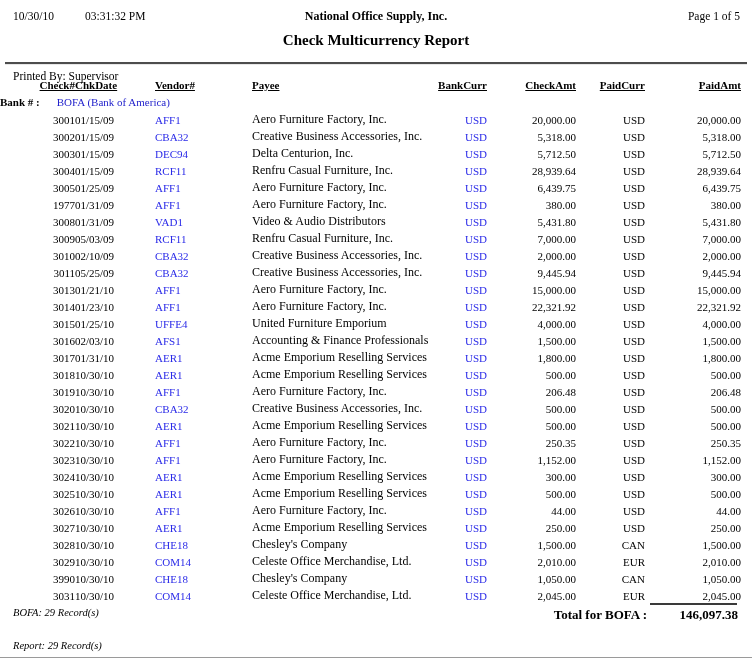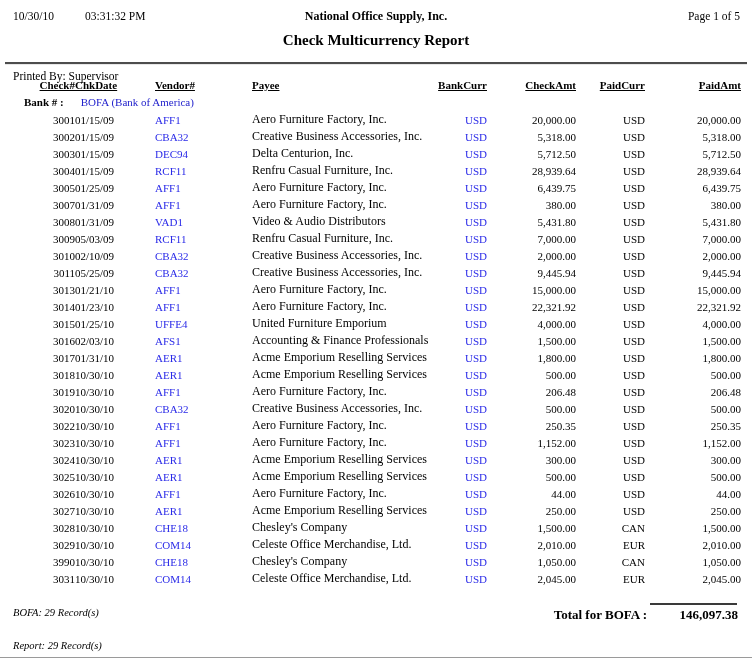--- a/index.html
+++ b/index.html
@@ -39,21 +39,21 @@
   th.c-vendor, td.c-vendor     { text-align: left; }
   th.c-payee, td.c-payee       { text-align: left; }
   th.c-bankcurr, td.c-bankcurr { text-align: right; }
   th.c-checkamt, td.c-checkamt { text-align: right; }
   th.c-paidcurr, td.c-paidcurr { text-align: right; }
   th.c-paidamt, td.c-paidamt   { text-align: right; }
 
   tbody tr { height: 17px; }
   tr.bank-row-tr { height: 19px; }
   td.bank-td { text-align: left; padding-left: 13px; font-size: 11px; }
-  .bank-label { font-weight: bold; padding-left: 24px; }
+  .bank-label { font-weight: bold; }
   .bank-value { margin-left: 17px; color: #2323cc; }
   td.c-payee { font-size: 12px; }
   td.c-vendor { color: #2a2ae8; }
   td.c-bankcurr { color: #2a2ae8; }
 
   
   .total-line   { top: 603px; left: 650px; width: 87px; border-top: 2px solid #3a3a3a; }
   .total-label  { top: 607px; right: 105px; font-size: 13px; font-weight: bold; }
   .total-amount { top: 607px; right: 14px;  font-size: 13px; font-weight: bold; }
   .bofa-count   { top: 607px; left: 13px; font-size: 10.5px; font-style: italic; }
@@ -144,21 +144,21 @@
     <td class="c-check">3005</td>
     <td class="c-date">01/25/09</td>
     <td class="c-vendor">AFF1</td>
     <td class="c-payee">Aero Furniture Factory, Inc.</td>
     <td class="c-bankcurr">USD</td>
     <td class="c-checkamt">6,439.75</td>
     <td class="c-paidcurr">USD</td>
     <td class="c-paidamt">6,439.75</td>
   </tr>
       <tr>
-    <td class="c-check">3007</td>
+    <td class="c-check">1977</td>
     <td class="c-date">01/31/09</td>
     <td class="c-vendor">AFF1</td>
     <td class="c-payee">Aero Furniture Factory, Inc.</td>
     <td class="c-bankcurr">USD</td>
     <td class="c-checkamt">380.00</td>
     <td class="c-paidcurr">USD</td>
     <td class="c-paidamt">380.00</td>
   </tr>
       <tr>
     <td class="c-check">3008</td>
@@ -268,20 +268,30 @@
     <td class="c-bankcurr">USD</td>
     <td class="c-checkamt">206.48</td>
     <td class="c-paidcurr">USD</td>
     <td class="c-paidamt">206.48</td>
   </tr>
       <tr>
     <td class="c-check">3020</td>
     <td class="c-date">10/30/10</td>
     <td class="c-vendor">CBA32</td>
     <td class="c-payee">Creative Business Accessories, Inc.</td>
+    <td class="c-bankcurr">USD</td>
+    <td class="c-checkamt">500.00</td>
+    <td class="c-paidcurr">USD</td>
+    <td class="c-paidamt">500.00</td>
+  </tr>
+      <tr>
+    <td class="c-check">3021</td>
+    <td class="c-date">10/30/10</td>
+    <td class="c-vendor">AER1</td>
+    <td class="c-payee">Acme Emporium Reselling Services</td>
     <td class="c-bankcurr">USD</td>
     <td class="c-checkamt">500.00</td>
     <td class="c-paidcurr">USD</td>
     <td class="c-paidamt">500.00</td>
   </tr>
       <tr>
     <td class="c-check">3022</td>
     <td class="c-date">10/30/10</td>
     <td class="c-vendor">AFF1</td>
     <td class="c-payee">Aero Furniture Factory, Inc.</td>

